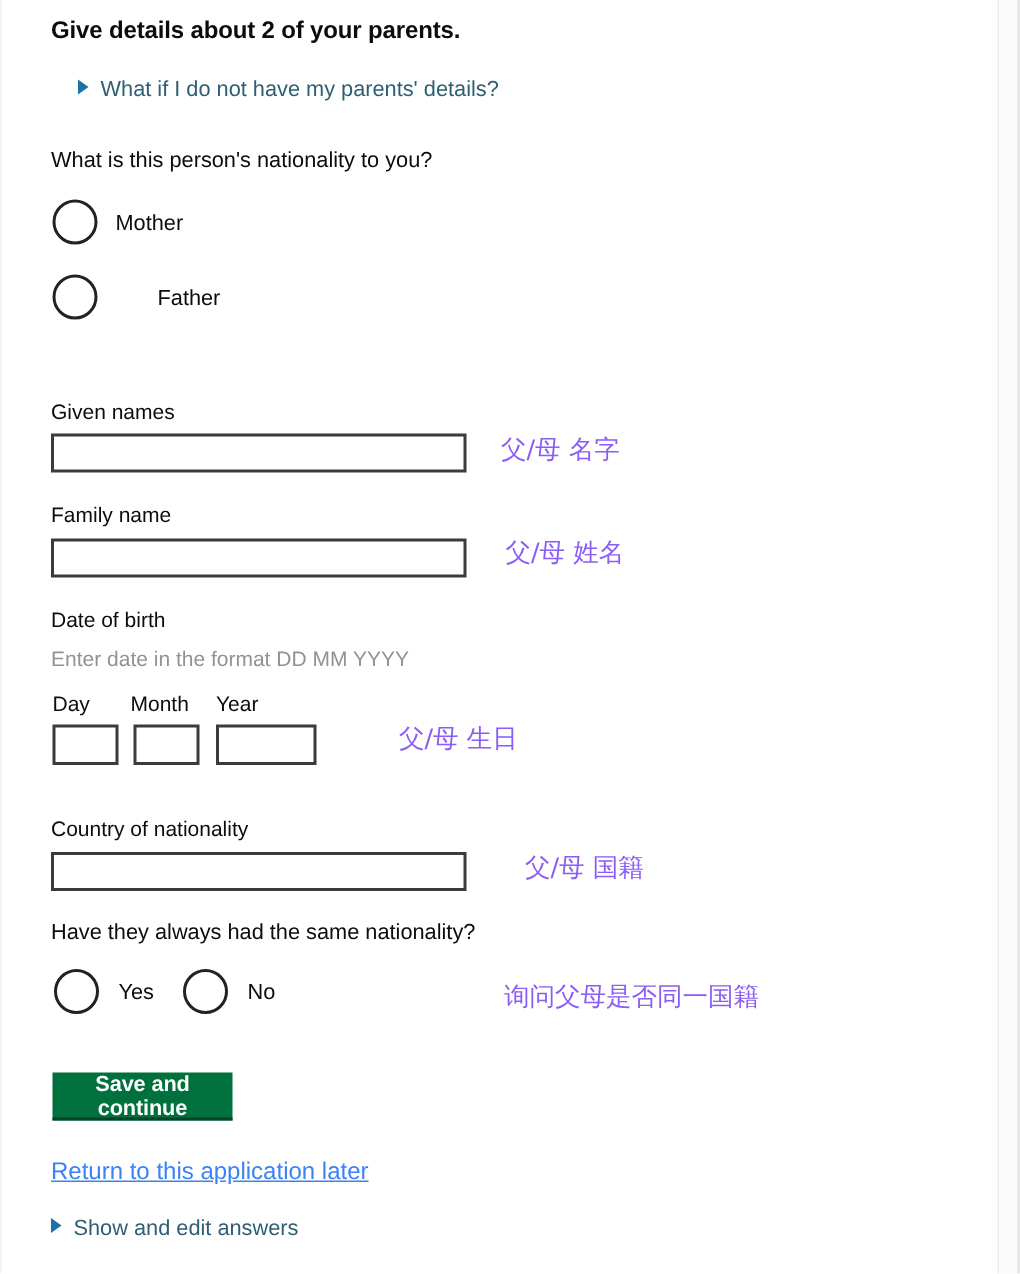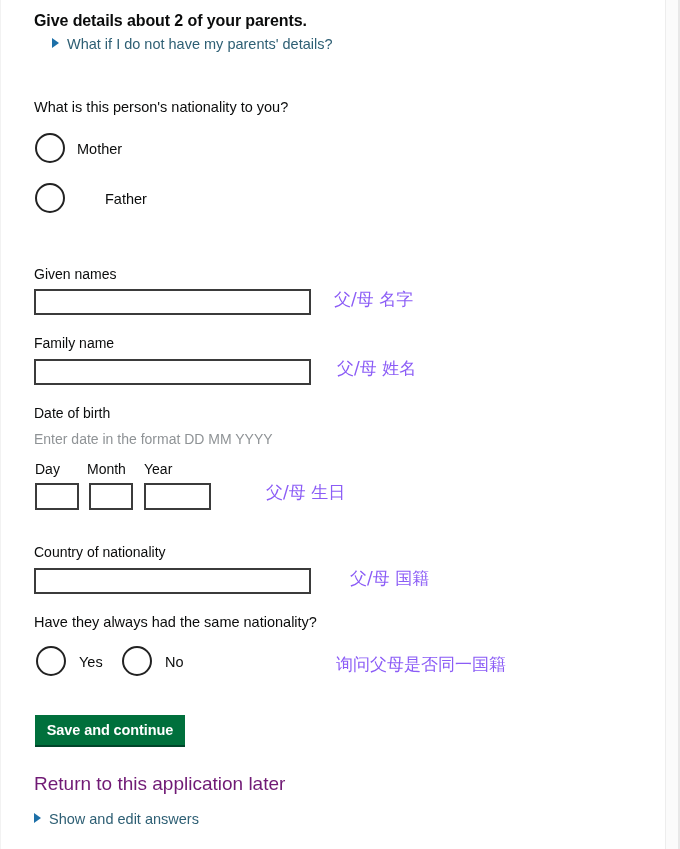--- a/index.html
+++ b/index.html
@@ -155,22 +155,23 @@
     font-weight: bold;
     letter-spacing: -0.1px;
     padding: 0;
     cursor: pointer;
     text-align: center;
   }
 
   .return-link {
     position: absolute;
     left: 0;
-    font-size: 19px;
-    color: #701a75;
+    font-size: 16px;
+    color: #3b82f6;
+    text-decoration: underline;
     white-space: nowrap;
     cursor: pointer;
   }
 
   
   .annot {
     position: absolute;
     color: #8b5cf6;
     font-size: 17px;
     font-weight: 500;
@@ -179,21 +180,21 @@
   }
 </style>
 </head>
 <body>
 
 <div id="page">
   <div id="content">
 
     <div class="heading">Give details about 2 of your parents.</div>
 
-    <div class="details-link" style="top:36px;padding-left:18px;">
+    <div class="details-link" style="top:52px;padding-left:18px;">
       <span class="tri"></span><span class="dtxt">What if I do not have my parents' details?</span>
     </div>
 
     <div class="question" style="top:99px;">What is this person's nationality to you?</div>
 
     <div class="radio-row" style="top:133px; height:34px; width:300px;">
       <span class="radio-circle" style="left:1px; top:0;"></span>
       <span class="radio-text" style="left:43px; top:8px;">Mother</span>
     </div>
 
@@ -231,21 +232,21 @@
     <div class="radio-row" style="top:646px; height:34px; width:300px;">
       <span class="radio-circle" style="left:2px; top:0;"></span>
       <span class="radio-text" style="left:45px; top:8px;">Yes</span>
     </div>
     <div class="radio-row" style="top:646px; left:86px; height:34px; width:200px;">
       <span class="radio-circle" style="left:2px; top:0;"></span>
       <span class="radio-text" style="left:45px; top:8px;">No</span>
     </div>
     <div class="annot" style="left:302px; top:653px;">询问父母是否同一国籍</div>
 
-    <button class="btn-primary" style="left:1px; top:715px; width:150px; height:32px;">Save and continue</button>
+    <button class="btn-primary" style="left:1px; top:715px; width:120px; height:32px;">Save and continue</button>
 
     <div class="return-link" style="top:773px;">Return to this application later</div>
 
     <div class="details-link" style="top:811px;">
       <span class="tri"></span><span class="dtxt">Show and edit answers</span>
     </div>
 
   </div>
 </div>
 

